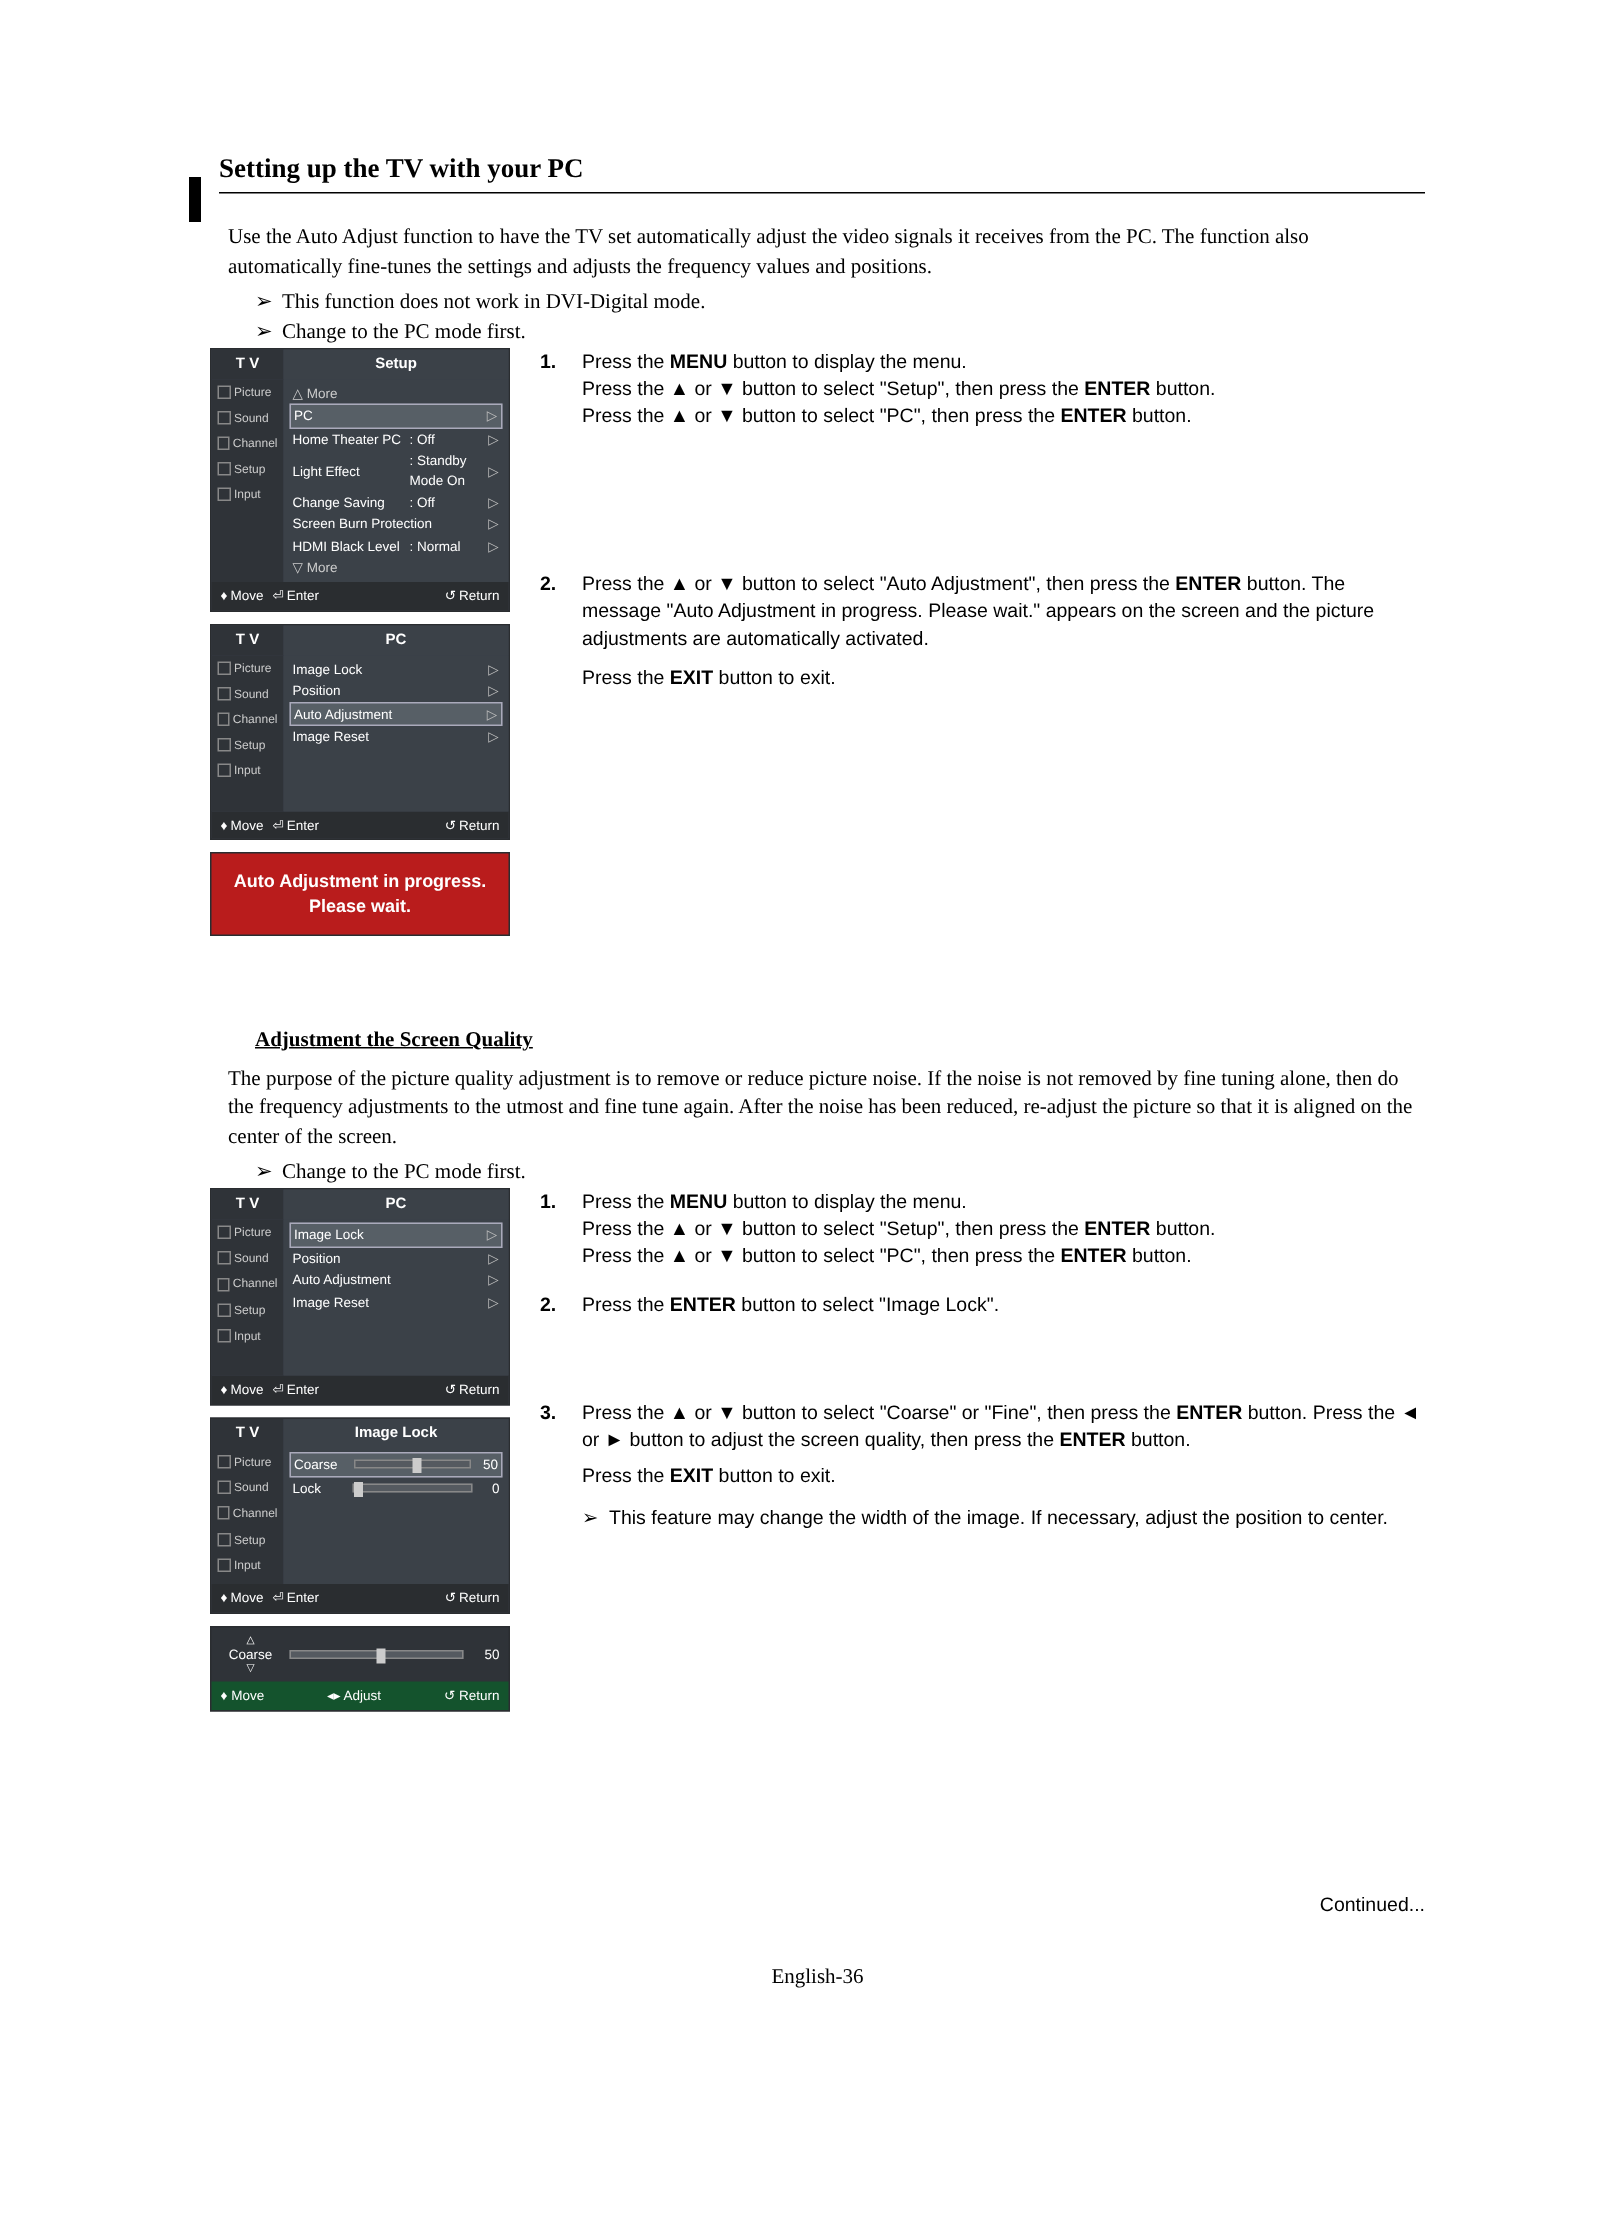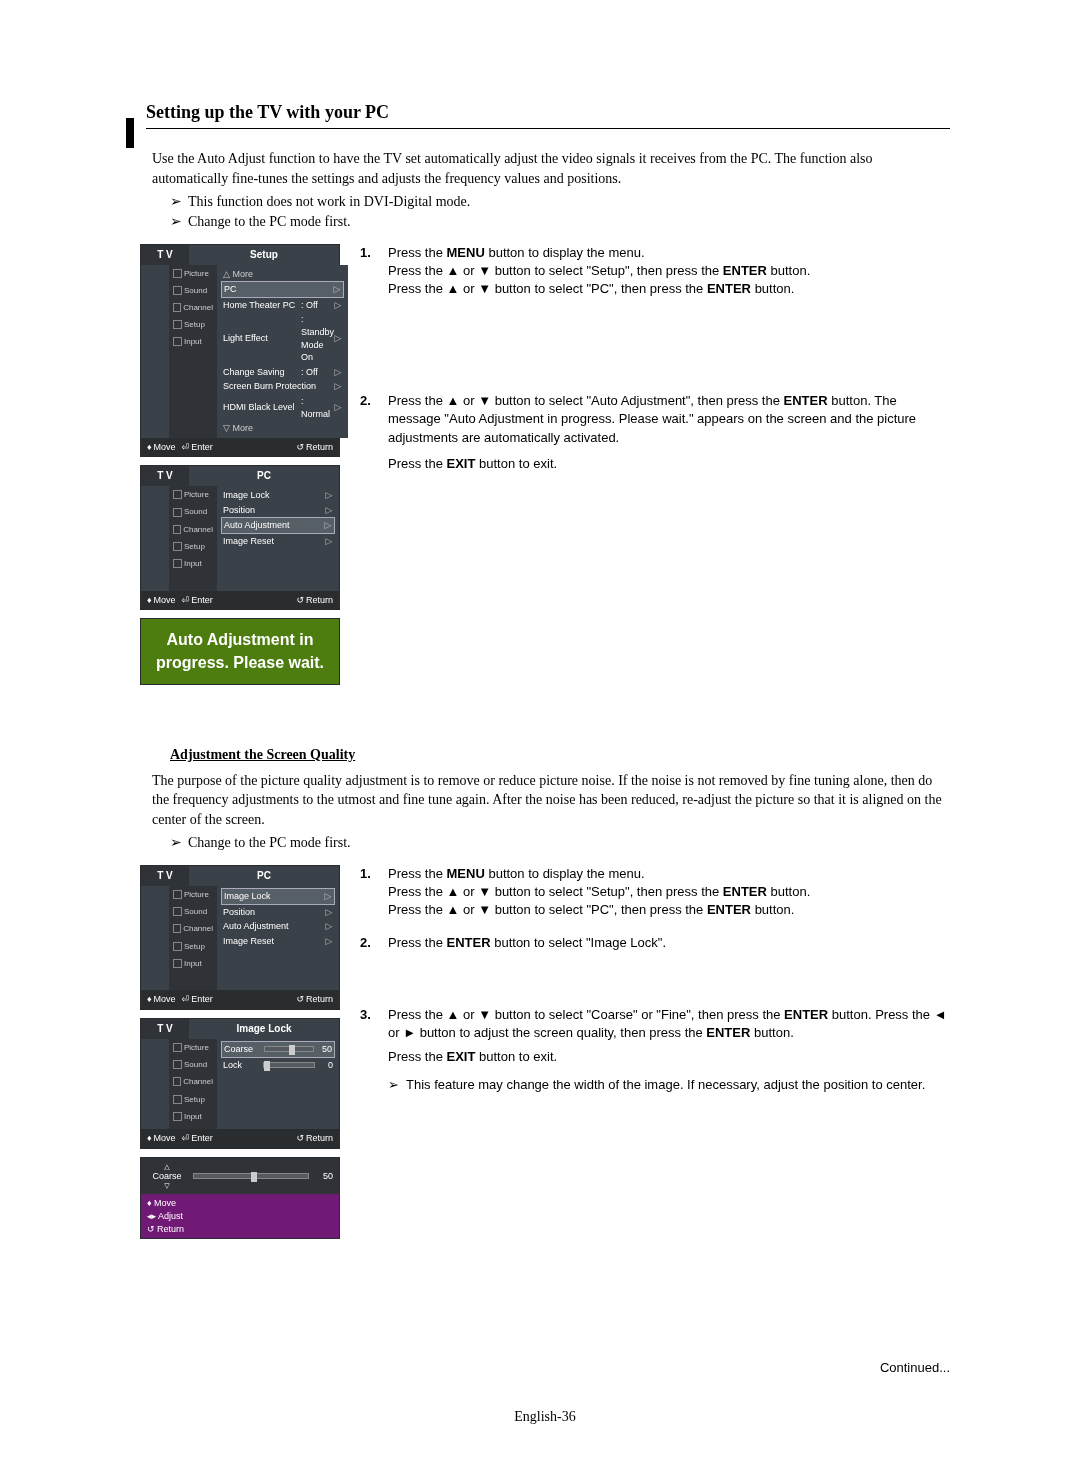--- a/index.html
+++ b/index.html
@@ -46,21 +46,20 @@
   }
   .notes div { position: relative; padding-left: 18px; }
   .notes div::before {
     content: "➢";
     position: absolute;
     left: 0;
     top: 0;
   }
   .content-row {
     display: flex;
-    margin-top: 12px;
     gap: 20px;
   }
   .left-col { width: 200px; flex: 0 0 200px; }
   .right-col { flex: 1; font-family: Arial, Helvetica, sans-serif; font-size: 13px; }
 
   
   .osd {
     width: 200px;
     background: #3b4148;
     color: #fff;
@@ -79,21 +78,21 @@
     text-align: center;
     padding: 3px 0;
     background: #2f3338;
   }
   .osd-hr {
     flex: 1;
     text-align: center;
     padding: 3px 0;
     background: #3b4148;
   }
-  .osd-body { display: flex; padding-left: 28px; }
+  .osd-body { display: flex; }
   .osd-side {
     width: 48px;
     background: #2f3338;
   }
   .osd-side .sitem {
     padding: 3px 4px;
     font-size: 8px;
     color: #ccc;
     display: flex;
     align-items: center;
@@ -127,24 +126,24 @@
   .osd-footer {
     display: flex;
     background: #2a2d30;
     font-size: 9px;
     padding: 3px 6px;
     gap: 6px;
   }
   .osd-footer span { display: flex; align-items: center; gap: 2px; }
   .osd-msg {
     width: 200px;
-    background: #4d7c0f;
+    background: #b91c1c;
     color: #fff;
     font-family: Arial, Helvetica, sans-serif;
-    font-size: 16px;
+    font-size: 12px;
     font-weight: bold;
     text-align: center;
     padding: 10px 6px;
     border: 1px solid #2a2d30;
   }
   .slider {
     display: flex;
     align-items: center;
     gap: 3px;
     flex: 1;
@@ -173,21 +172,21 @@
   }
   .coarse-top {
     display: flex;
     align-items: center;
     padding: 5px 6px;
     gap: 6px;
   }
   .coarse-top .lbl { width: 40px; text-align: center; position: relative; }
   .coarse-top .lbl::before { content: "△"; display:block; font-size:7px; line-height:1; }
   .coarse-top .lbl::after { content: "▽"; display:block; font-size:7px; line-height:1; }
-  .coarse-footer { display:flex; background:#701a75; padding:3px 6px; justify-content:space-between;flex-direction:column; }
+  .coarse-footer { display:flex; background:#14532d; padding:3px 6px; justify-content:space-between; }
 
   
   .step {
     display: flex;
     gap: 10px;
     margin-bottom: 14px;
   }
   .step .num { font-weight: bold; width: 18px; }
   .step .body { flex: 1; }
   .step .note {

